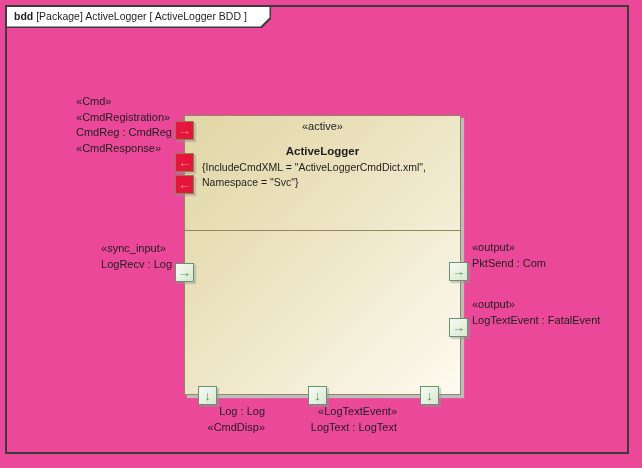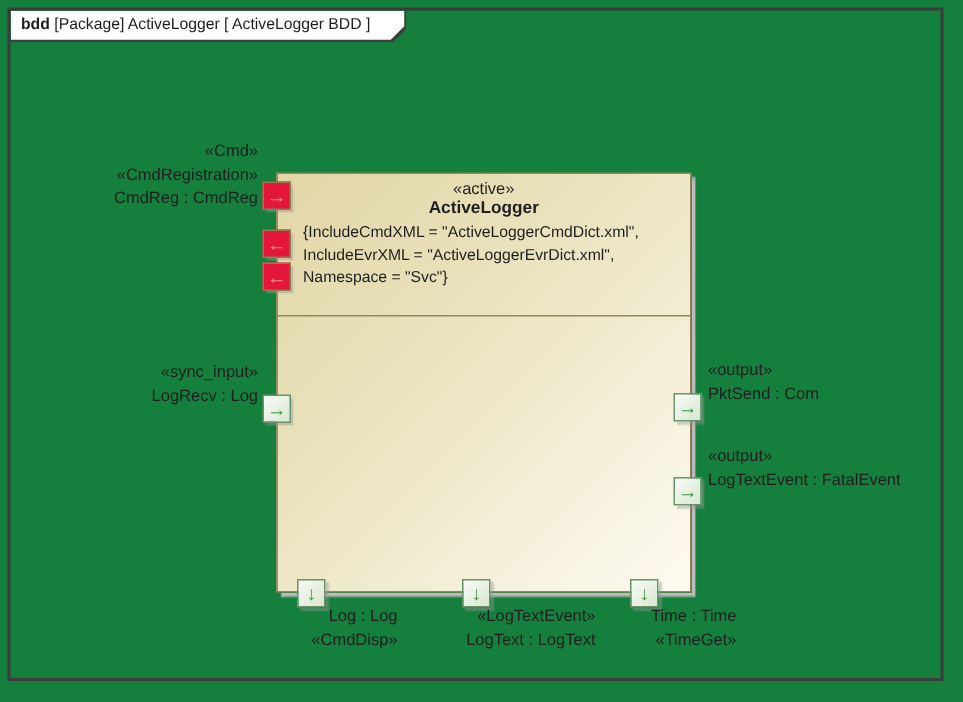--- a/index.html
+++ b/index.html
@@ -5,21 +5,21 @@
   html,body { margin:0; padding:0; }
   body {
     font-family: "Liberation Sans", sans-serif;
     background: #ffffff;
     color: var(--text-color, #1e1e1e);
   }
   .canvas {
     position: relative;
     width: 642px;
     height: 468px;
-    background: #15803d;
+    background: #ec4899;
     overflow: hidden;
   }
   
   .frame {
     position: absolute;
     left: 5px; top: 5px;
     width: 624px; height: 449px;
     border: 2px solid var(--frame-border, #3c3c3c);
     box-sizing: border-box;
     background: transparent;
@@ -52,35 +52,35 @@
     width: 277px; height: 280px;
     box-sizing: border-box;
     border: 1px solid var(--block-border, #94875d);
     background: linear-gradient(135deg,
         var(--block-fill-start, #e1d6a6) 0%,
         #ece4c2 45%,
         var(--block-fill-end, #fdfbf1) 100%);
     box-shadow: 3px 3px 1px var(--shadow-color, #bdbdbd);
   }
   .block-header {
-    height: 95px;
+    height: 115px;
     box-sizing: border-box;
     border-bottom: 1px solid var(--block-border, #94875d);
     overflow: hidden;
   }
   .block-stereotype {
     margin-top: 4px;
     text-align: center;
     font-size: 11px;
   }
   .block-name {
     text-align: center;
     font-size: 11.5px;
     font-weight: bold;
-    margin-top: 1px;
+    margin-top: 13px;
   }
   .block-props {
     margin: 3px 0 0 17px;
     font-size: 10.5px;
     line-height: 15px;
     white-space: nowrap;
   }
   
   .port {
     position: absolute;
@@ -105,21 +105,21 @@
     border: 1px solid var(--green-port-border, #69936b);
     color: var(--green-port-arrow, #3f9b3f);
   }
   
   .lbl {
     position: absolute;
     font-size: 11px;
     line-height: 15.7px;
     white-space: nowrap;
   }
-  .lbl.right { text-align: right; }
+  .lbl.right { }
   .lbl.center { text-align: right; white-space: normal; }
   #cmd-labels     { right: 470px; top: 94px; }
   #sync-labels    { right: 470px; top: 241px; }
   #pktsend-labels { left: 472px; top: 240px; }
   #fatal-labels   { left: 472px; top: 297px; }
   #log-labels     { left: 143px; top: 404px; width: 122px; }
   #logtext-labels { left: 257px; top: 404px; width: 140px; }
   #time-labels    { left: 369px; top: 404px; width: 122px; }
 </style>
 </head>
@@ -135,21 +135,20 @@
       </div>
     </div>
   </div>
 
   <div class="block">
     <div class="block-header">
       <div class="block-stereotype">«active»</div>
       <div class="block-name">ActiveLogger</div>
       <div class="block-props">
         <div>{IncludeCmdXML = "ActiveLoggerCmdDict.xml",</div>
-        <div>IncludeEvrXML = "ActiveLoggerEvrDict.xml",</div>
         <div>Namespace = "Svc"}</div>
       </div>
     </div>
     <div class="block-body"></div>
   </div>
 
   <div class="port port-red" style="left:175px; top:121px;">
     <span>→</span>
   </div>
   <div class="port port-red" style="left:175px; top:153px;">
@@ -177,20 +176,21 @@
     <span>↓</span>
   </div>
   <div class="port port-green" style="left:420px; top:386px;">
     <span>↓</span>
   </div>
 
   <div class="lbl right" id="cmd-labels">
     <div>«Cmd»</div>
     <div>«CmdRegistration»</div>
     <div>CmdReg : CmdReg</div>
+    <div>«CmdResponse»</div>
   </div>
 
   <div class="lbl right" id="sync-labels">
     <div>«sync_input»</div>
     <div>LogRecv : Log</div>
   </div>
 
   <div class="lbl" id="pktsend-labels">
     <div>«output»</div>
     <div>PktSend : Com</div>
@@ -201,18 +201,14 @@
   </div>
 
   <div class="lbl center" id="log-labels">
     <div>Log : Log</div>
     <div>«CmdDisp»</div>
   </div>
   <div class="lbl center" id="logtext-labels">
     <div>«LogTextEvent»</div>
     <div>LogText : LogText</div>
   </div>
-  <div class="lbl center" id="time-labels">
-    <div>Time : Time</div>
-    <div>«TimeGet»</div>
-  </div>
 
 </div>
 
 </body></html>

